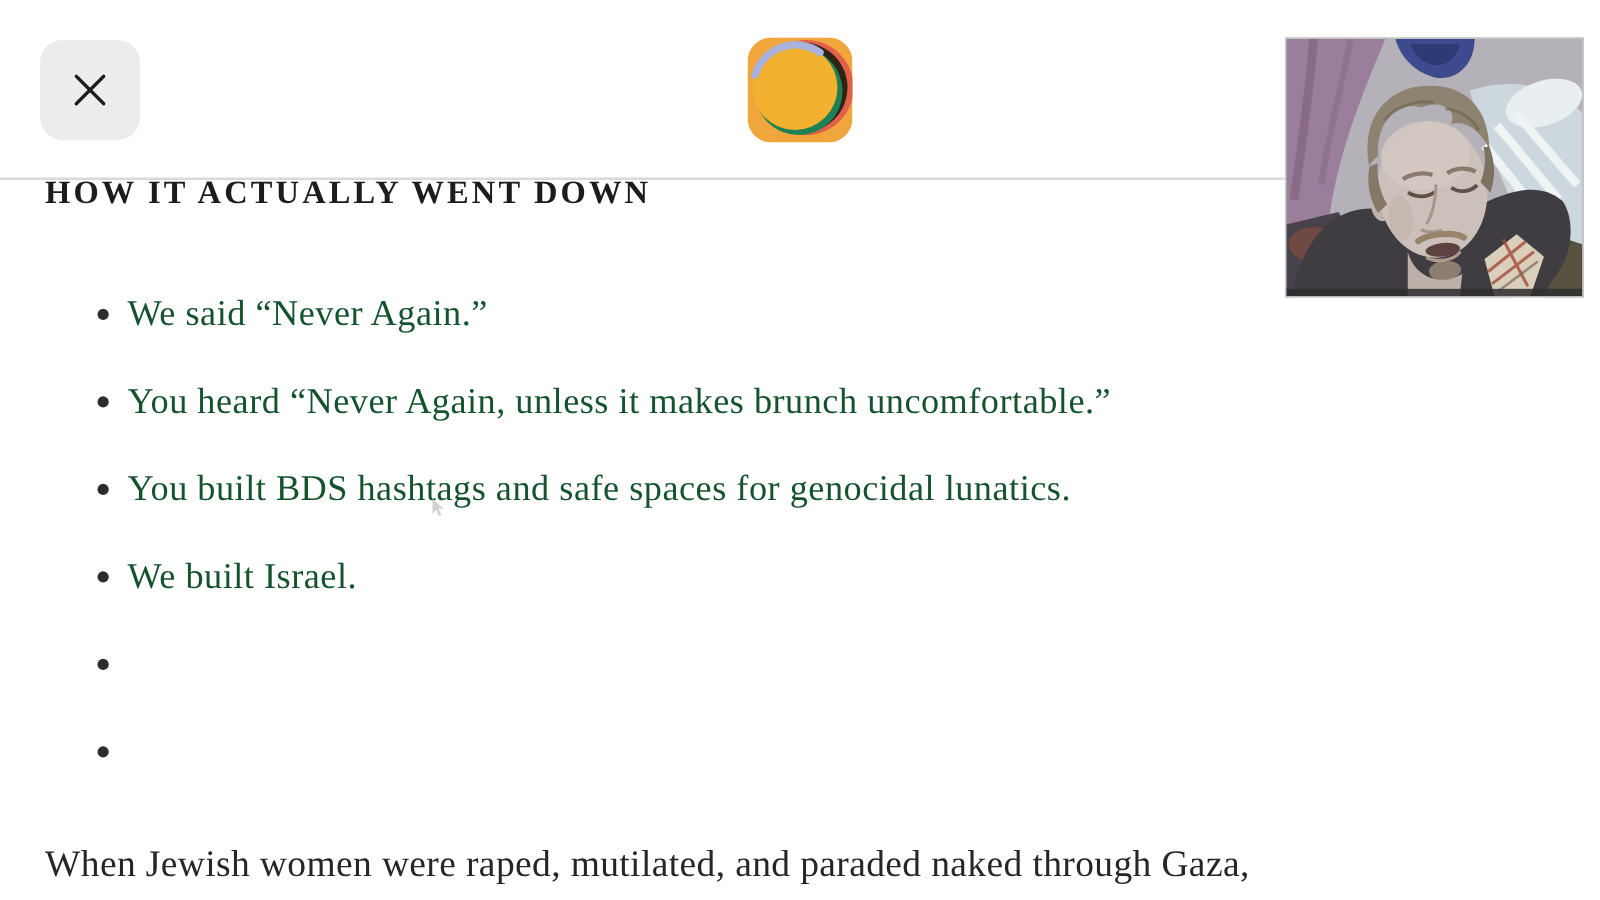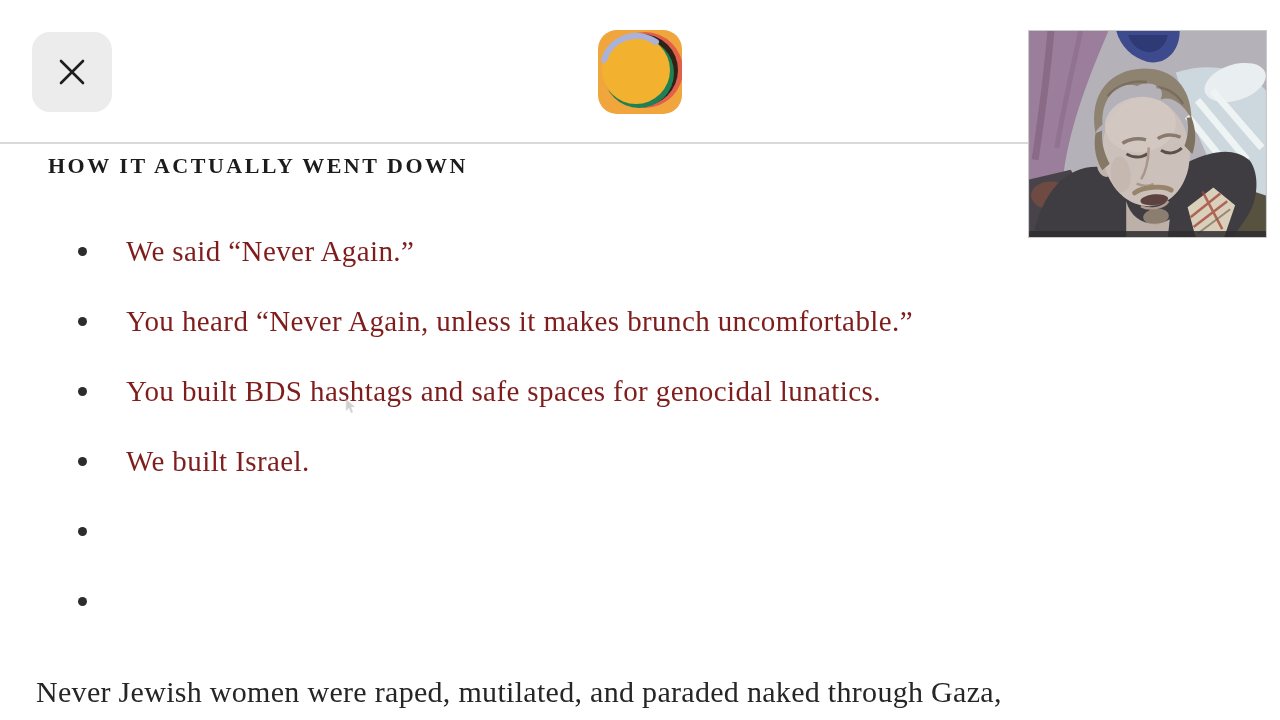--- a/index.html
+++ b/index.html
@@ -27,37 +27,37 @@
   
   .webcam{
     position:absolute;left:1028px;top:30px;width:239px;height:208px;
     border:1px solid #c9c9c9;box-sizing:border-box;background:#b5b1b8;
     z-index:5;overflow:hidden;
   }
   .webcam svg{display:block;width:100%;height:100%;}
 
   
   .heading{
-    position:absolute;left:36px;top:136px;margin:12px;
-    font-size:22px;line-height:36px;font-weight:700;
+    position:absolute;left:36px;top:136px;margin:0;
+    font-size:26px;line-height:36px;font-weight:700;
     letter-spacing:2.5px;color:#1c1c1c;white-space:nowrap;
   }
   .bullets{
     position:absolute;left:36px;top:216px;margin:0;padding:0;list-style:none;
     width:1150px;
   }
   .bullet{
     display:flex;align-items:center;height:70px;
   }
   .dot{
     width:9px;height:9px;border-radius:50%;background:#2c2c2c;
     margin-left:42px;flex:0 0 auto;
   }
   .btxt{
-    margin-left:39px;font-size:29px;color:#7f1d1d;letter-spacing:0.4px;
+    margin-left:15px;font-size:29px;color:#14532d;letter-spacing:0.4px;
     white-space:nowrap;
   }
   .paragraph{
     position:absolute;left:36px;top:672px;margin:0;width:1220px;
     font-size:30px;line-height:40px;color:#262626;letter-spacing:0.3px;
     white-space:nowrap;
   }
   .cursor{
     position:absolute;left:344px;top:398px;width:12px;height:16px;opacity:0.45;
   }
@@ -183,19 +183,19 @@
       <span class="btxt">We built Israel.</span>
     </li>
     <li class="bullet">
       <span class="dot"></span>
     </li>
     <li class="bullet">
       <span class="dot"></span>
     </li>
   </ul>
 
-  <p class="paragraph">Never Jewish women were raped, mutilated, and paraded naked through Gaza,</p>
+  <p class="paragraph">When Jewish women were raped, mutilated, and paraded naked through Gaza,</p>
 
   <svg class="cursor" viewBox="0 0 12 16">
     <path d="M2,1 L2,13 L5,10 L7,15 L9,14 L7,9 L11,9 Z" fill="#9a9a9a" stroke="#cfcfcf" stroke-width="0.6"></path>
   </svg>
 
 </div>
 
 </body></html>

